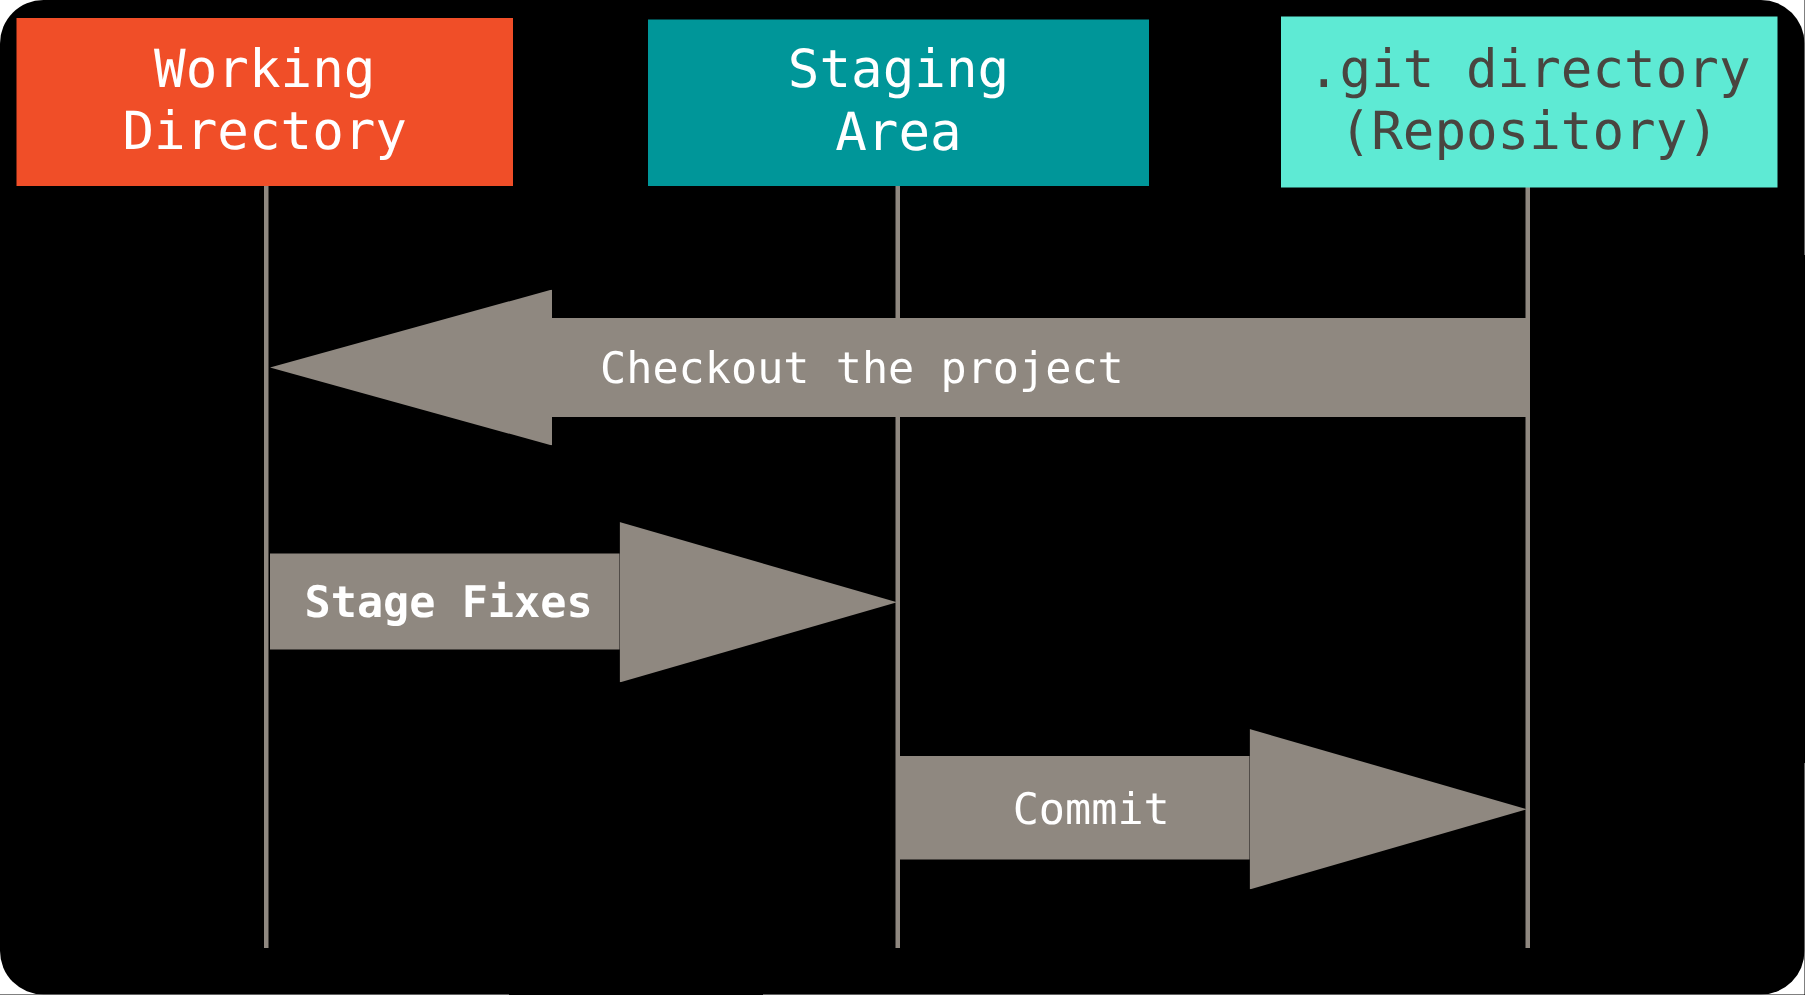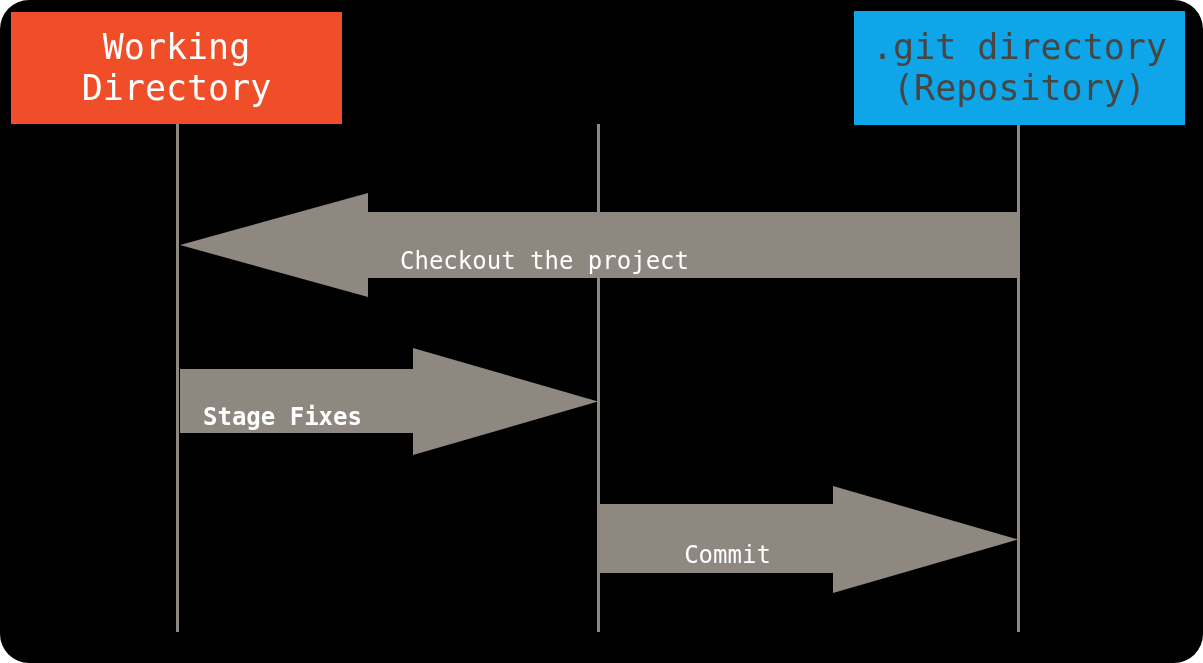--- a/index.html
+++ b/index.html
@@ -49,43 +49,46 @@
   #checkout-shaft { left: 368px; top: 212px; width: 650px; height: 66px; }
   #stage-shaft    { left: 180px; top: 369px; width: 233px; height: 64px; }
   #stage-head     { left: 413px; top: 348px; width: 185px; height: 107px; }
   #commit-shaft   { left: 598px; top: 504px; width: 235px; height: 69px; }
   #commit-head    { left: 833px; top: 486px; width: 185px; height: 107px; }
 
   .arrow-label {
     position: absolute;
     display: flex;
     align-items: center;
-    font-size: 24px;
+    font-size: 29px;
     white-space: nowrap;
     z-index: 4;
-    margin-top: 16px;
   }
   #checkout-label { left: 400px; top: 212px; height: 66px; }
   #stage-label    { left: 203px; top: 369px; height: 64px; }
   #commit-label   { left: 598px; top: 504px; width: 235px; height: 69px; justify-content: center; padding-left: 12px; }
 </style>
 </head>
 <body>
 
 <div id="stage" style="background-color: rgb(0, 0, 0);">
 
   <div class="lifeline" id="line-working" style="background-color: rgb(143, 136, 128);"></div>
   <div class="lifeline" id="line-staging" style="background-color: rgb(143, 136, 128);"></div>
   <div class="lifeline" id="line-gitdir" style="background-color: rgb(143, 136, 128);"></div>
 
   <div class="col-box" id="box-working" style="background-color: rgb(240, 78, 40); color: rgb(255, 255, 255);">
     <span>Working
 Directory</span>
   </div>
-  <div class="col-box" id="box-gitdir" style="background-color: #0ea5e9; color: rgb(73, 69, 64);">
+  <div class="col-box" id="box-staging" style="background-color: rgb(0, 150, 153); color: rgb(255, 255, 255);">
+    <span>Staging
+Area</span>
+  </div>
+  <div class="col-box" id="box-gitdir" style="background-color: #5eead4; color: rgb(73, 69, 64);">
     <span>.git directory
 (Repository)</span>
   </div>
 
   <div>
     <div class="head head-left" id="checkout-head" style="background-color: rgb(143, 136, 128);"></div>
     <div class="shaft" id="checkout-shaft" style="background-color: rgb(143, 136, 128);"></div>
     <div class="arrow-label" id="checkout-label" style="color: rgb(255, 255, 255);">Checkout the project</div>
   </div>
 

